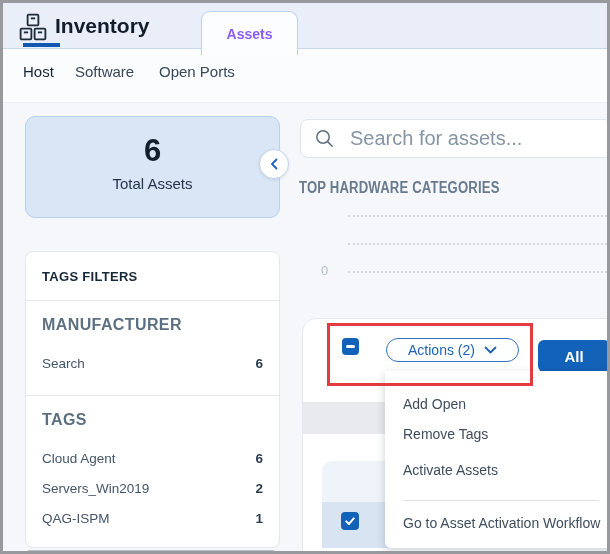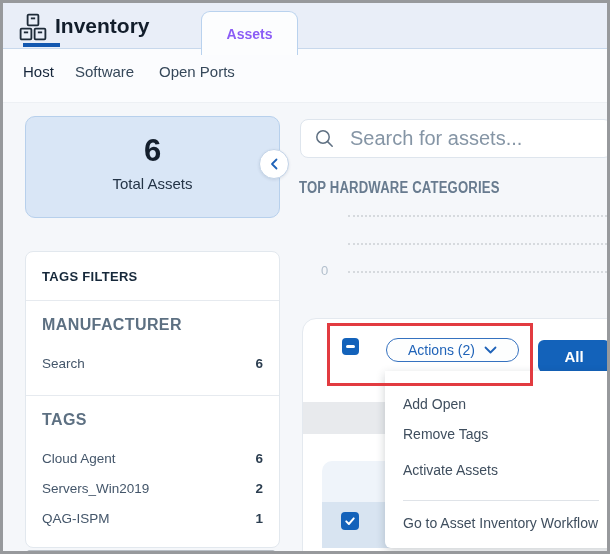--- a/index.html
+++ b/index.html
@@ -185,18 +185,18 @@
       <polyline points="1.5,1.5 6.5,6.5 11.5,1.5" fill="none" stroke="#1f63b8" stroke-width="1.8" stroke-linecap="round" stroke-linejoin="round"></polyline>
     </svg>
   </div>
   <div class="all-btn">All</div>
 
   <div class="menu">
     <div class="menu-item" style="top:25px;">Add Open</div>
     <div class="menu-item" style="top:55px;">Remove Tags</div>
     <div class="menu-item" style="top:91px;">Activate Assets</div>
     <div class="menu-div"></div>
-    <div class="menu-item" style="top:144px;">Go to Asset Inventory Workflow</div>
+    <div class="menu-item" style="top:144px;">Go to Asset Activation Workflow</div>
   </div>
 
   <div class="hl-rect"></div>
 
 </div>
 
 </body></html>

